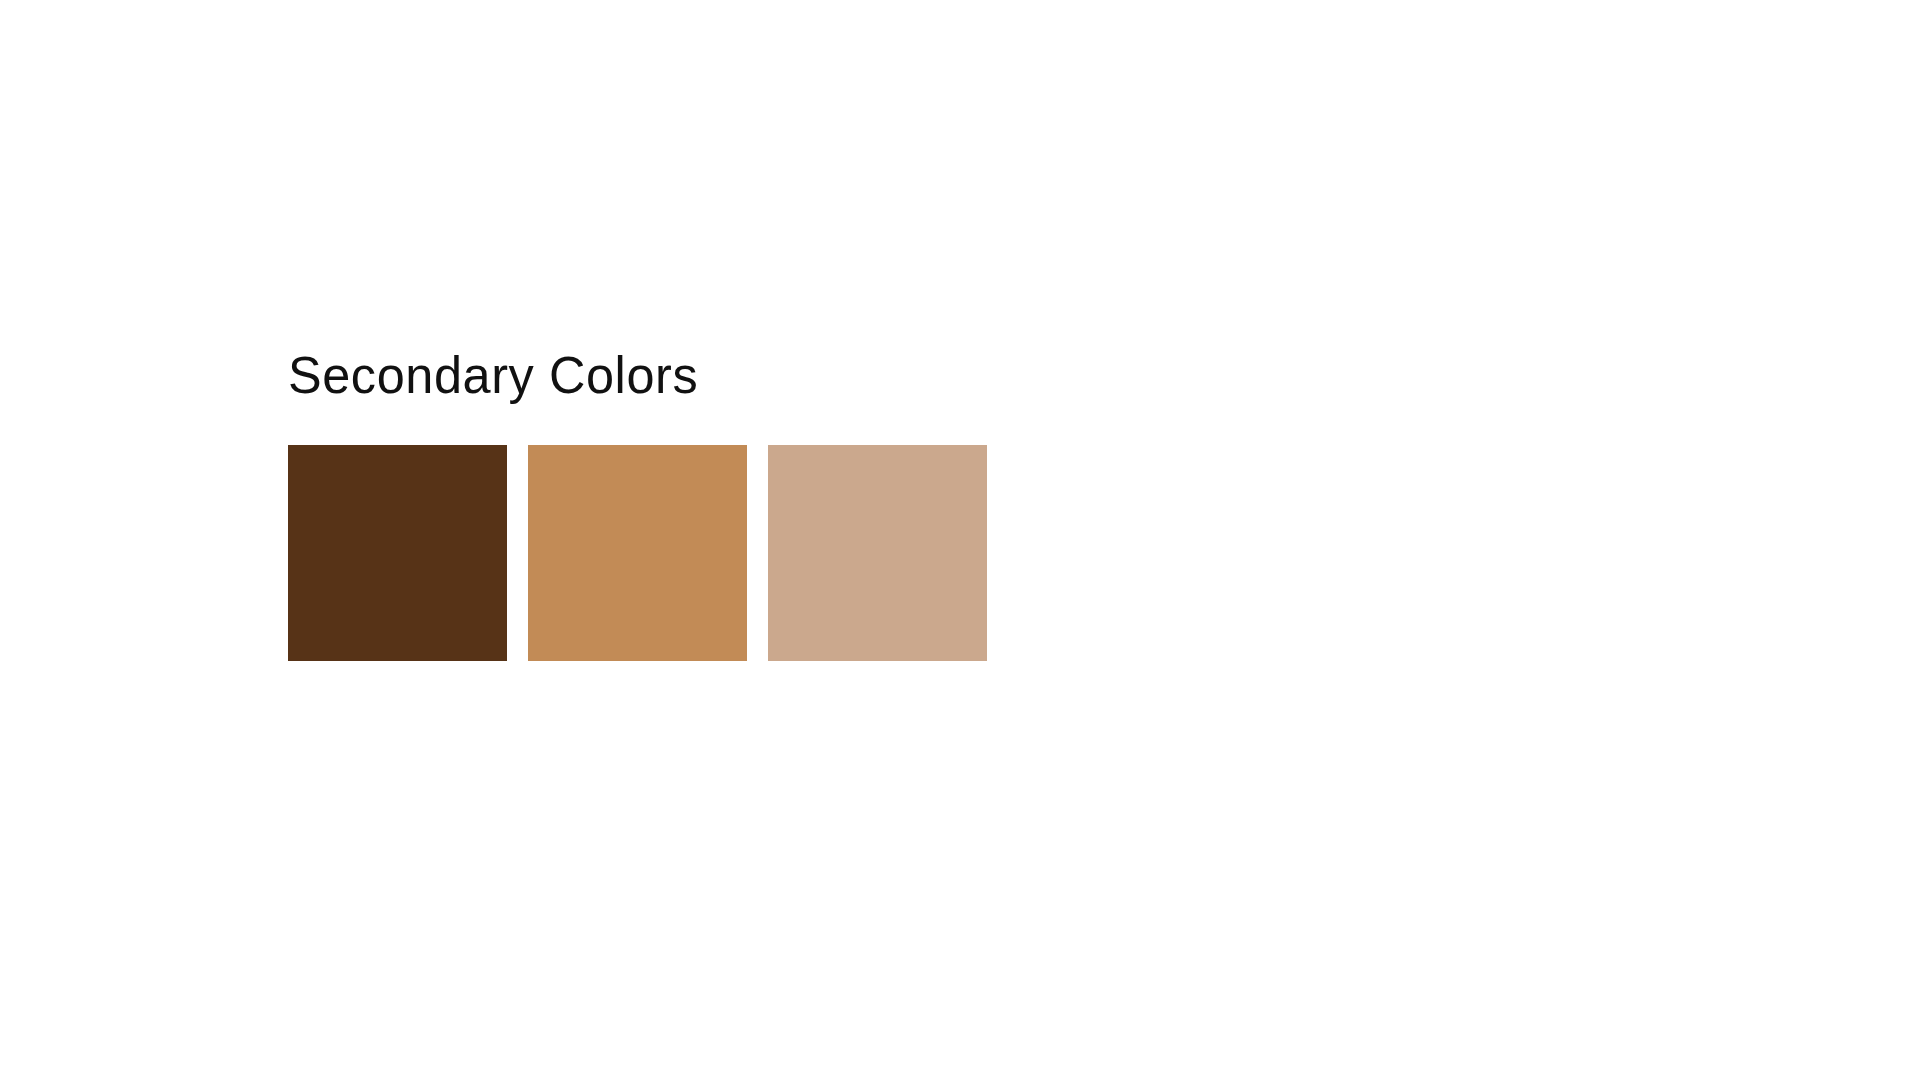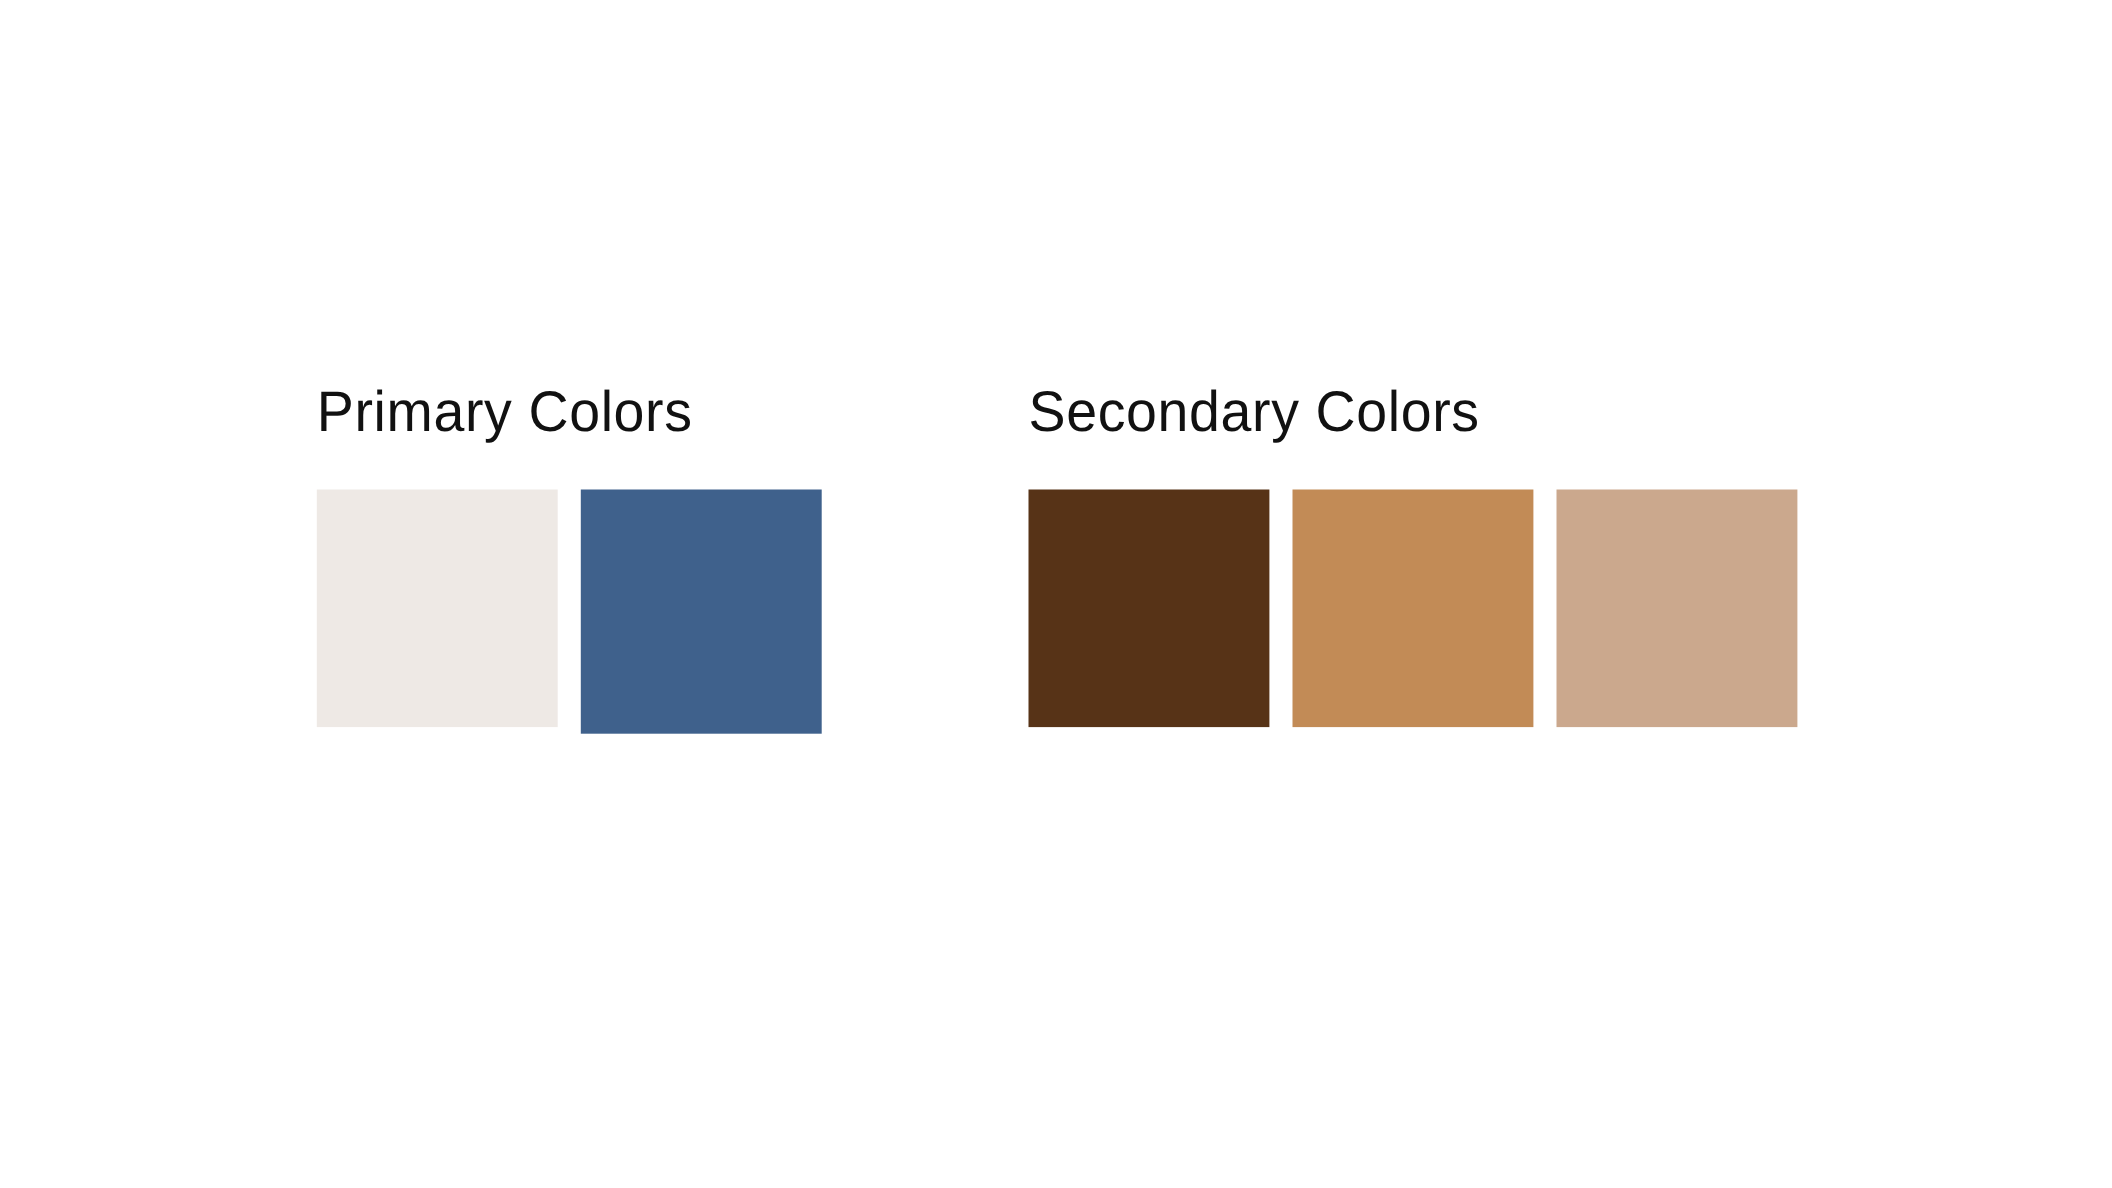--- a/index.html
+++ b/index.html
@@ -63,27 +63,20 @@
 
   .swatch-tall {
     height: 222px;
   }
 </style>
 </head>
 <body style="background: rgb(255, 255, 255);">
 
 <div class="palette-board">
 
-  <section class="palette-group">
-    <h2 class="group-title">Primary Colors</h2>
-    <div class="swatch-row">
-      <div class="swatch" style="background-color: rgb(238, 233, 229);"></div>
-      <div class="swatch swatch-tall" style="background-color: rgb(63, 97, 140);"></div>
-    </div>
-  </section>
 
   <section class="palette-group">
     <h2 class="group-title">Secondary Colors</h2>
     <div class="swatch-row">
       <div class="swatch" style="background-color: rgb(87, 51, 23);"></div>
       <div class="swatch" style="background-color: rgb(194, 139, 86);"></div>
       <div class="swatch" style="background-color: rgb(203, 168, 141);"></div>
     </div>
   </section>
 

